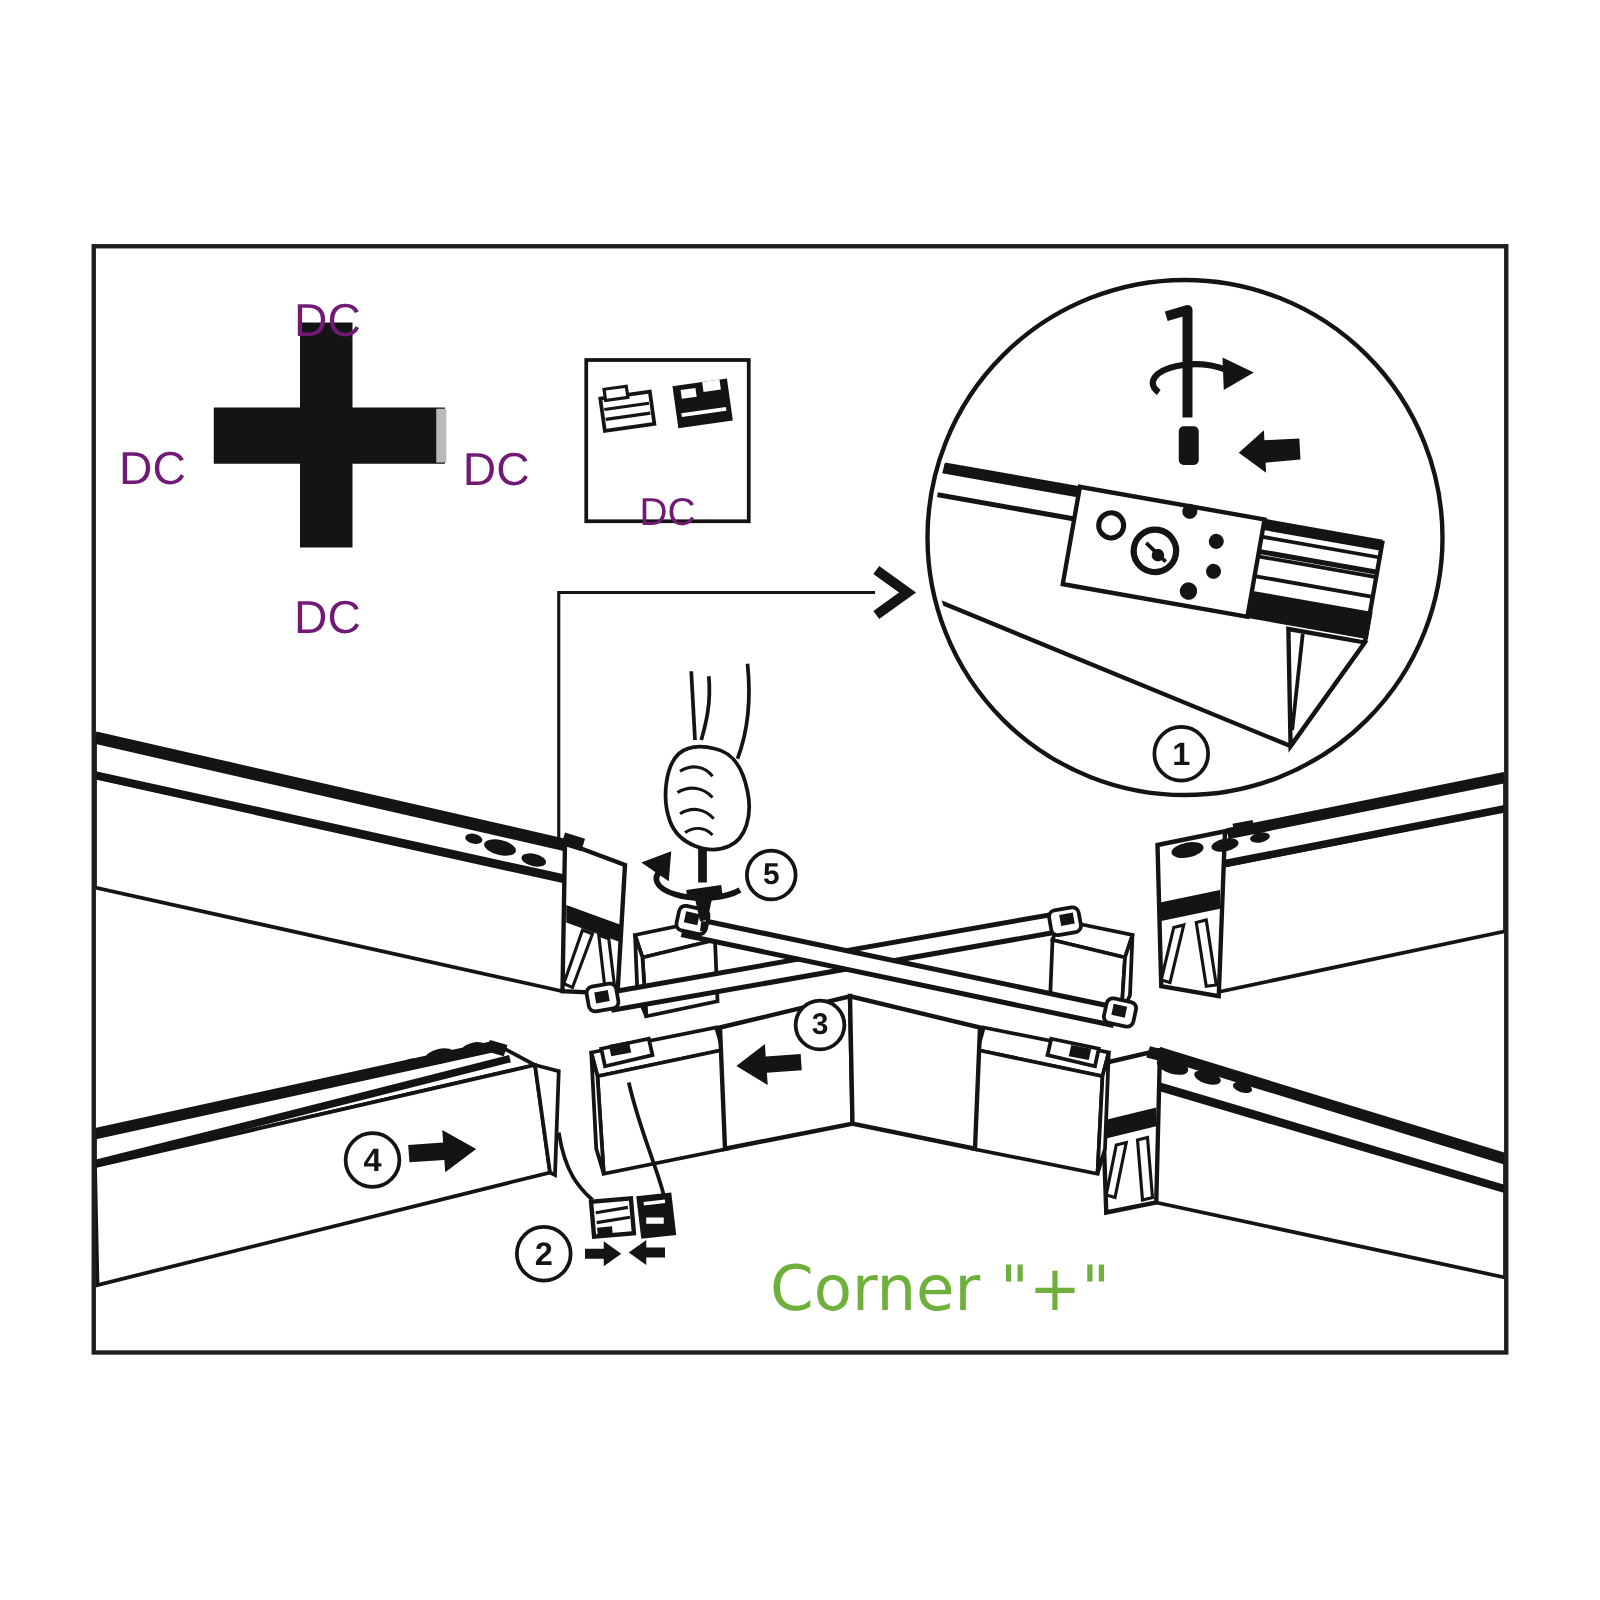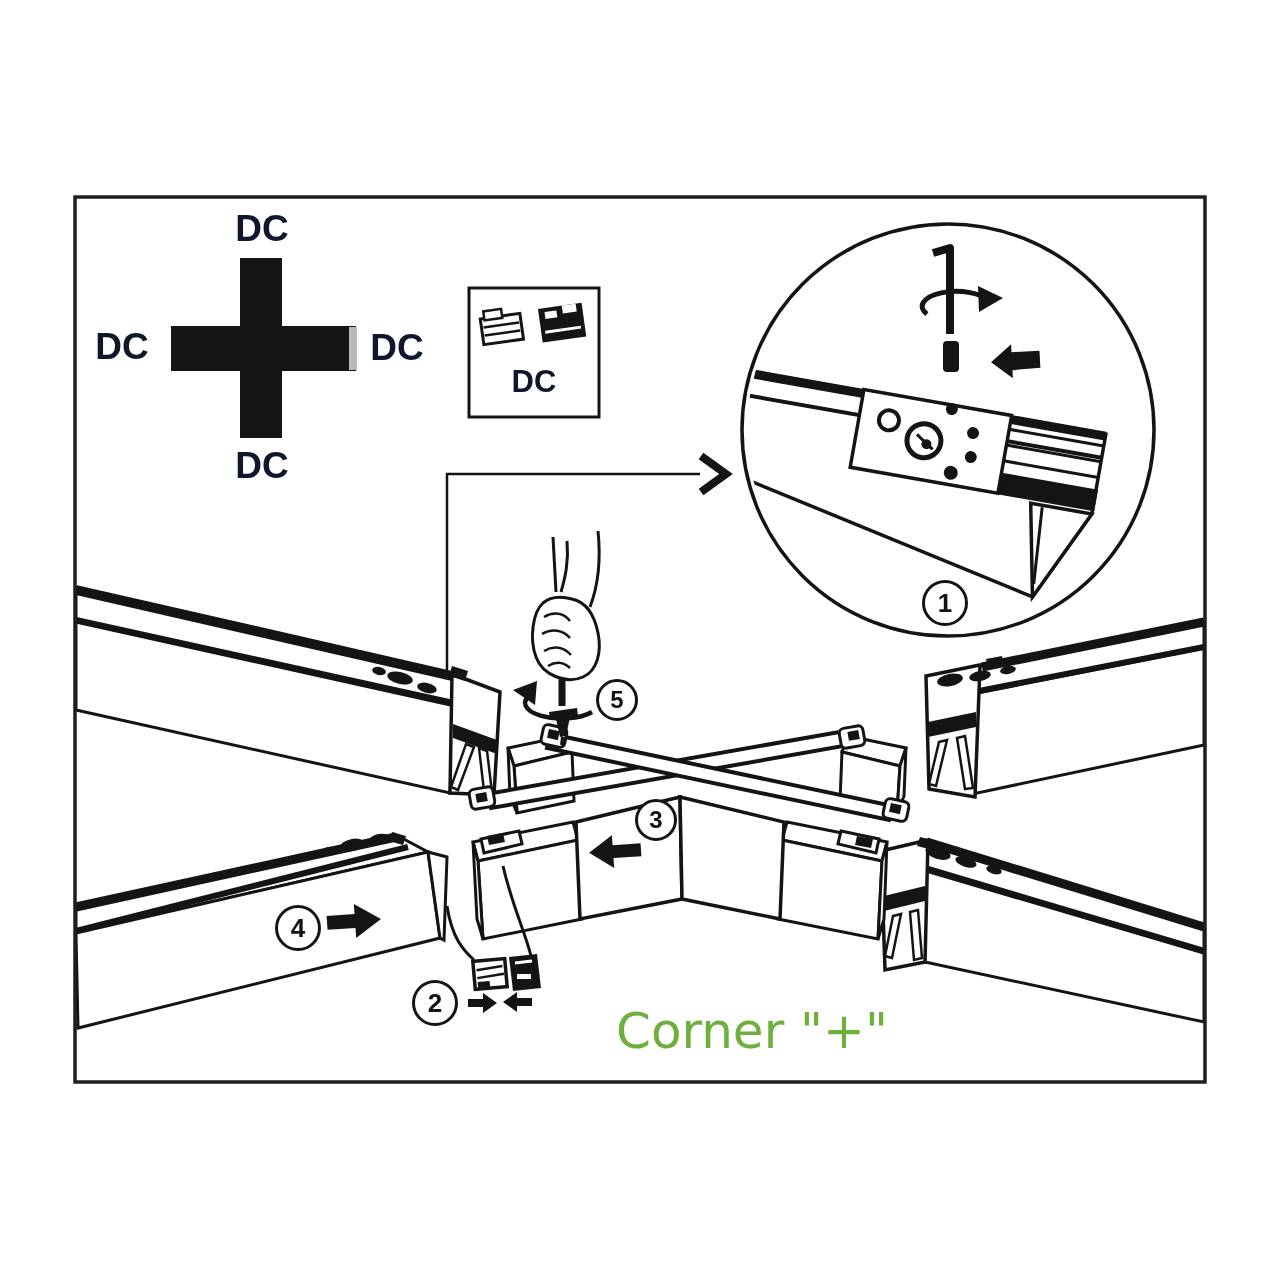--- a/index.html
+++ b/index.html
@@ -1,20 +1,20 @@
 <!DOCTYPE html>
 <html><head>
 <meta charset="utf-8">
 <style>
   html,body{margin:0;padding:0;background:#ffffff;}
   #stage{position:relative;width:1280px;height:1280px;background:#ffffff;
          font-family:"Liberation Sans",sans-serif;overflow:hidden;}
   #art{position:absolute;left:0;top:0;}
-  .dc{position:absolute;transform:translate(-50%,-50%);font-weight:bold;
-      font-size:37px;color:#0f172a;font-family:"Liberation Sans",sans-serif;white-space:nowrap;}
+  .dc{position:absolute;transform:translate(-50%,-50%);font-weight:normal;
+      font-size:37px;color:#701a75;font-family:"Liberation Sans",sans-serif;white-space:nowrap;margin-top:28px;}
   .dc.small{font-size:31px;}
   .stepnum{position:absolute;width:40px;height:40px;border:3px solid #141414;border-radius:50%;
       background:#ffffff;display:flex;align-items:center;justify-content:center;
       font-weight:bold;font-size:26px;color:#141414;transform:translate(-50%,-50%);
       font-family:"Liberation Sans",sans-serif;}
   .stepnum.sm{width:36px;height:36px;font-size:24px;}
   .caption{position:absolute;left:616px;top:1002px;font-size:50px;font-weight:500;
       color:#6fb03d;font-family:"DejaVu Sans",sans-serif;white-space:nowrap;}
 </style>
 </head>

